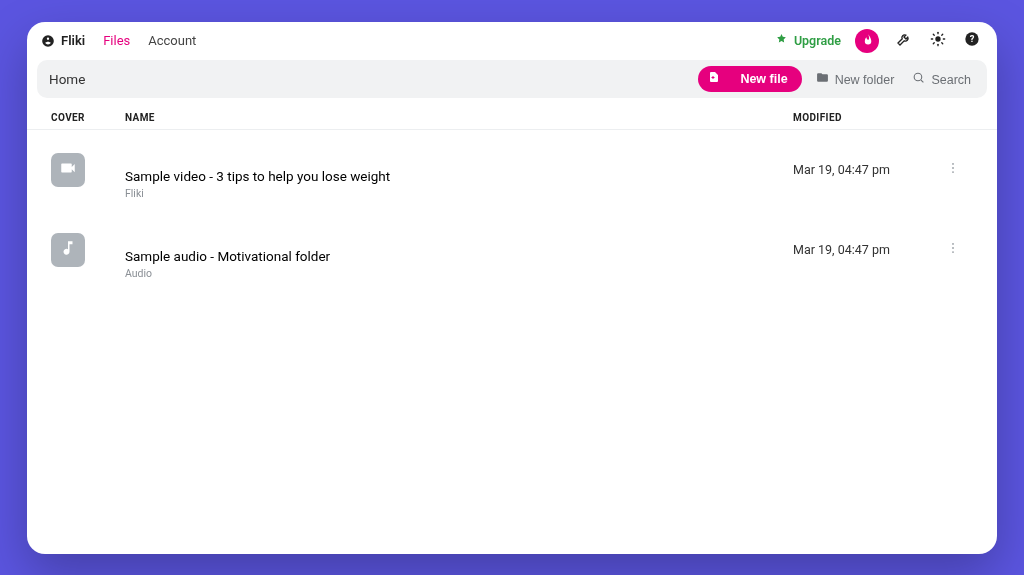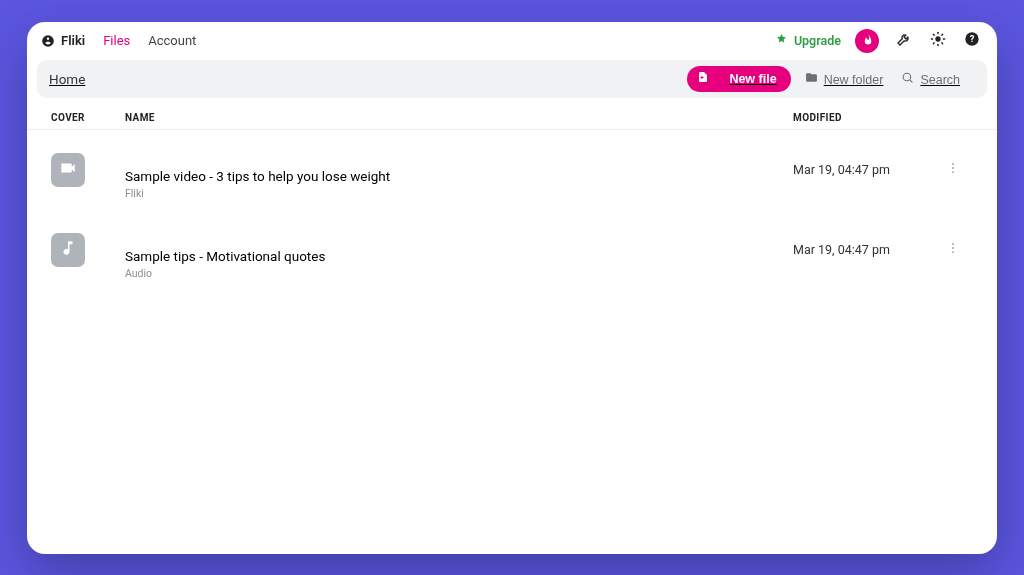--- a/index.html
+++ b/index.html
@@ -84,21 +84,20 @@
   .toolbar-wrap {
     padding: 0 10px 6px 10px;
   }
   .toolbar {
     background: #f1f2f3;
     border-radius: 10px;
     height: 38px;
     display: flex;
     align-items: center;
     padding: 0 12px;
-    text-decoration: underline;
   }
   .breadcrumb {
     font-size: 13.5px;
     color: #333;
   }
   .toolbar-spacer { flex: 1; }
   .btn-primary {
     background: #e6007e;
     color: #fff;
     border: none;
@@ -117,21 +116,21 @@
     background: transparent;
     border: none;
     color: #6b6f74;
     font-size: 12.5px;
     display: flex;
     align-items: flex-end;
     gap: 6px;
     cursor: pointer;
     margin-right: 18px;
   }
-  .btn-ghost:last-child { margin-right: 15px; }
+  .btn-ghost:last-child { margin-right: 4px; }
   
   .table-head {
     display: flex;
     align-items: flex-end;
     padding: 8px 24px 6px 24px;
     font-size: 10px;
     font-weight: 700;
     letter-spacing: 0.4px;
     color: #222;
     border-bottom: 1px solid #eceef0;
@@ -316,21 +315,21 @@
     <div class="col-cover">
       <div class="cover-tile">
         <span>
           <svg width="18" height="18" viewBox="0 0 24 24" fill="#fff">
               <path d="M12 3v10.55A4 4 0 1 0 14 17V7h4V3h-6z"></path>
             </svg>
         </span>
       </div>
     </div>
     <div class="col-name">
-      <div class="file-name">Sample tips - Motivational quotes</div>
+      <div class="file-name">Sample audio - Motivational folder</div>
       <div class="file-type">Audio</div>
     </div>
     <div class="col-modified modified">Mar 19, 04:47 pm</div>
     <div class="col-actions">
       <div class="row-menu">
         <span>
           <svg width="14" height="14" viewBox="0 0 24 24" fill="#9aa0a6">
               <circle cx="12" cy="5" r="1.6"></circle>
               <circle cx="12" cy="12" r="1.6"></circle>
               <circle cx="12" cy="19" r="1.6"></circle>

